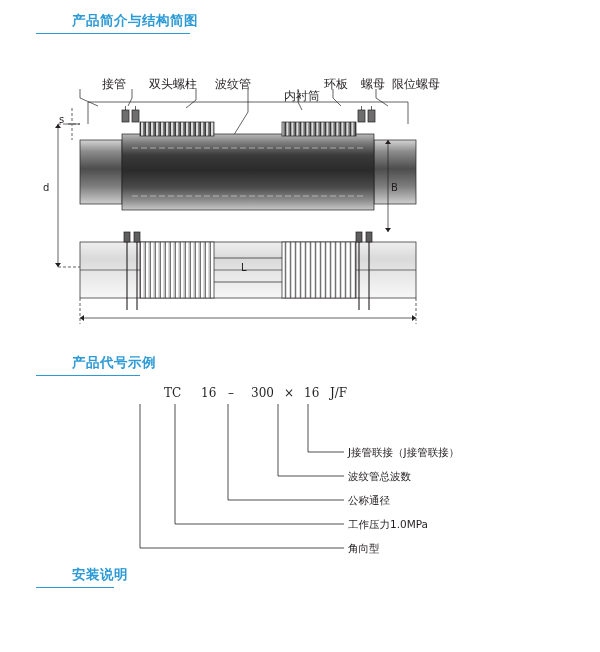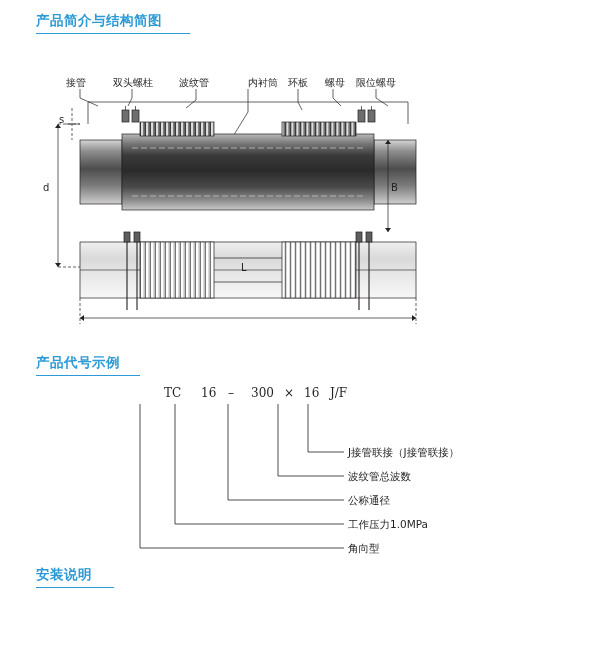--- a/index.html
+++ b/index.html
@@ -21,20 +21,21 @@
     height: 652px;
   }
   
   .section-title {
     position: absolute;
     font-size: 13.5px;
     font-weight: bold;
     color: #2c9ad6;
     letter-spacing: 0.5px;
     white-space: nowrap;
+    margin-left: 36px;
   }
   .section-underline {
     position: absolute;
     height: 1px;
     background: #2c9ad6;
   }
   #title1 { left: 36px; top: 12px; }
   #rule1  { left: 36px; top: 33px; width: 154px; }
   #title2 { left: 36px; top: 354px; }
   #rule2  { left: 36px; top: 375px; width: 104px; }
@@ -47,23 +48,24 @@
     left: 36px;
     top: 62px;
     width: 530px;
     height: 270px;
   }
   #drawing svg { display: block; }
 
   
   .dlabel {
     position: absolute;
-    font-size: 10px;
-    white-space: nowrap;
-    color: #231f20;
+    font-size: 12px;
+    white-space: nowrap;
+    color: #231f20;
+    margin-left: 36px;
   }
   .dim-label {
     position: absolute;
     font-size: 10px;
     color: #231f20;
   }
 
   
   #code {
     position: absolute;
@@ -108,21 +110,21 @@
 <div class="page">
 
   <div class="section-title" id="title1">产品简介与结构简图</div>
   <div class="section-underline" id="rule1"></div>
 
   <div id="drawing">
 
     <div class="dlabel" style="left:30px;  top:14px;">接管</div>
     <div class="dlabel" style="left:77px;  top:14px;">双头螺柱</div>
     <div class="dlabel" style="left:143px; top:14px;">波纹管</div>
-    <div class="dlabel" style="left:196px; top:14px;padding-left:16px;">内衬筒</div>
+    <div class="dlabel" style="left:196px; top:26px;padding-left:16px;">内衬筒</div>
     <div class="dlabel" style="left:252px; top:14px;">环板</div>
     <div class="dlabel" style="left:289px; top:14px;">螺母</div>
     <div class="dlabel" style="left:320px; top:14px;">限位螺母</div>
 
     <div class="dim-label" style="left:23px;  top:52px;">s</div>
     <div class="dim-label" style="left:7px;   top:120px;">d</div>
     <div class="dim-label" style="left:355px; top:120px;">B</div>
     <div class="dim-label" style="left:205px; top:200px;">L</div>
 
     <svg width="530" height="270" viewBox="0 0 530 270" xmlns="http://www.w3.org/2000/svg">

